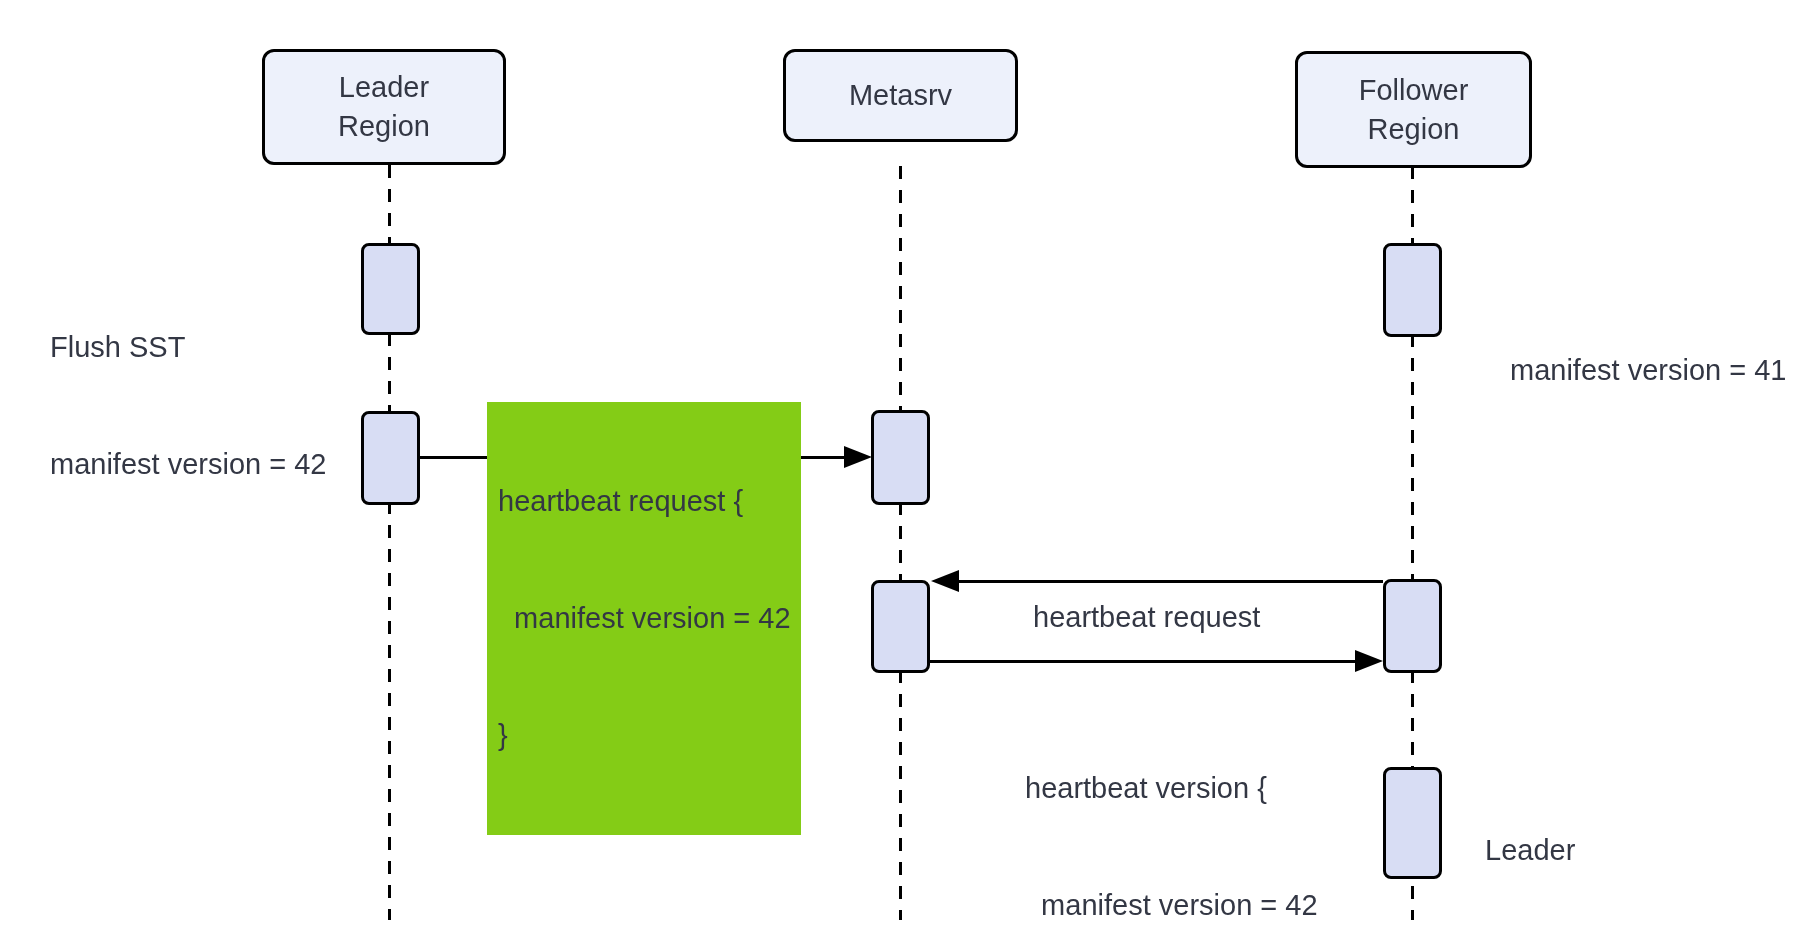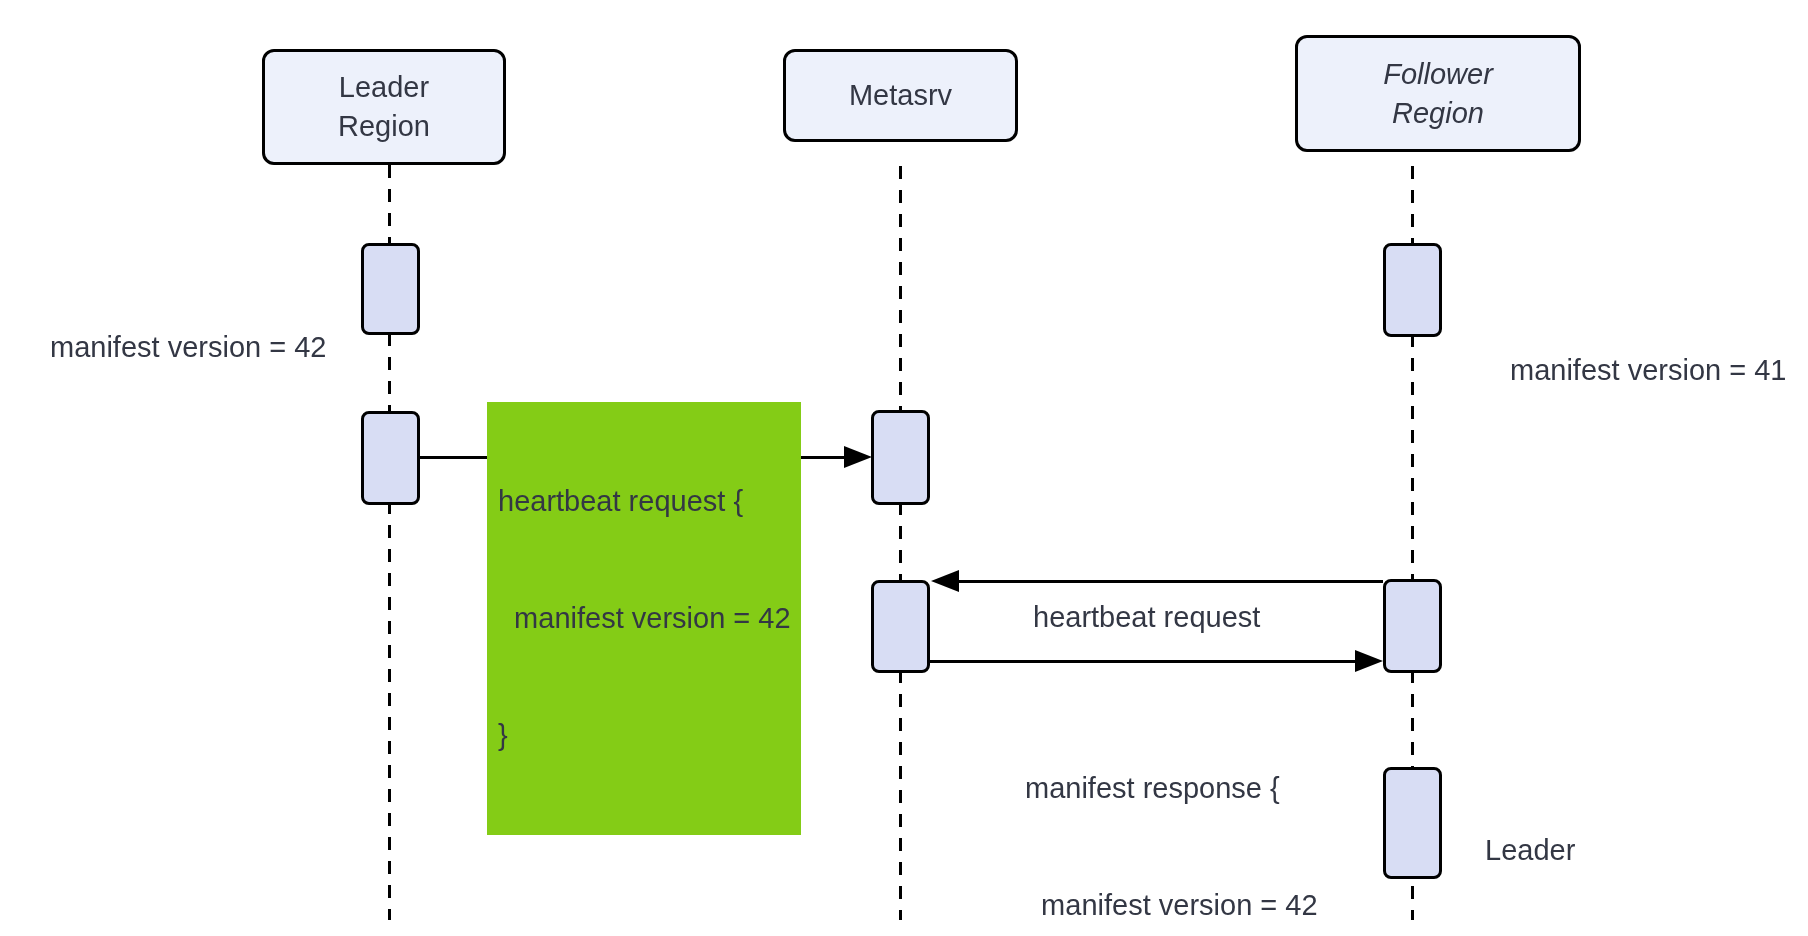--- a/index.html
+++ b/index.html
@@ -44,21 +44,21 @@
   <div class="lifeline" style="left:899px;top:166px;height:754px;"></div>
   <div class="lifeline" style="left:1411px;top:166px;height:754px;"></div>
 
   <div class="participant" style="left:262px;top:49px;width:244px;height:116px;">
     <div>Leader</div>
     <div>Region</div>
   </div>
   <div class="participant" style="left:783px;top:49px;width:235px;height:93px;">
     <div>Metasrv</div>
   </div>
-  <div class="participant" style="left:1295px;top:35px;width:286px;height:117px;font-style:italic;">
+  <div class="participant" style="left:1295px;top:51px;width:237px;height:117px;">
     <div>Follower</div>
     <div>Region</div>
   </div>
 
   <div class="activation" style="left:361px;top:243px;height:92px;"></div>
   <div class="activation" style="left:1383px;top:243px;height:94px;"></div>
   <div class="activation" style="left:361px;top:411px;height:94px;"></div>
   <div class="activation" style="left:871px;top:410px;height:95px;"></div>
   <div class="activation" style="left:871px;top:580px;height:93px;"></div>
   <div class="activation" style="left:1383px;top:579px;height:94px;"></div>
@@ -74,26 +74,27 @@
 
   <div class="head-l" style="left:931px;top:570px;"></div>
   <div class="mline" style="left:959px;top:580px;width:424px;"></div>
   <div class="label" style="left:1033px;top:520px;">
     <div>heartbeat request</div>
   </div>
 
   <div class="mline" style="left:930px;top:660px;width:425px;"></div>
   <div class="head-r" style="left:1355px;top:650px;"></div>
   <div class="label" style="left:1025px;top:691px;">
-    <div>manifest response {</div>
+    <div>heartbeat version {</div>
     <div>  manifest version = 42</div>
     
   </div>
 
   <div class="label" style="left:50px;top:250px;">
+    <div>Flush SST</div>
     <div>manifest version = 42</div>
   </div>
   <div class="label" style="left:1483px;top:273px;margin-left:27px;">
     <div>manifest version = 41</div>
   </div>
   <div class="label" style="left:1485px;top:753px;">
     <div>Leader</div>
     
   </div>
 

